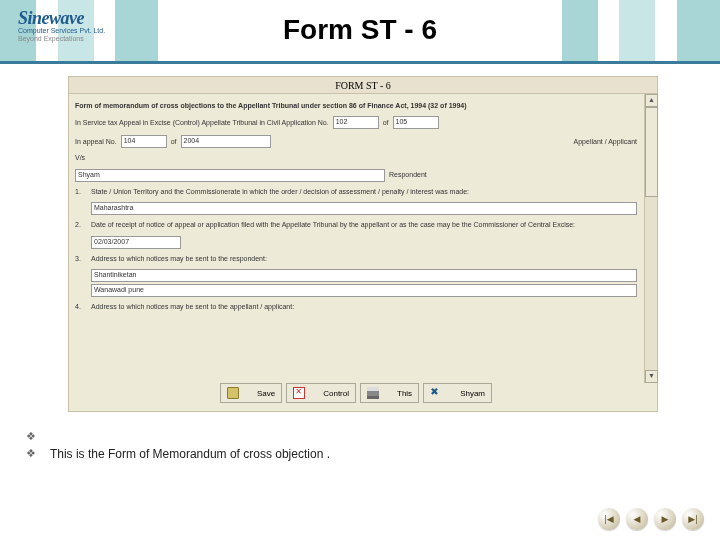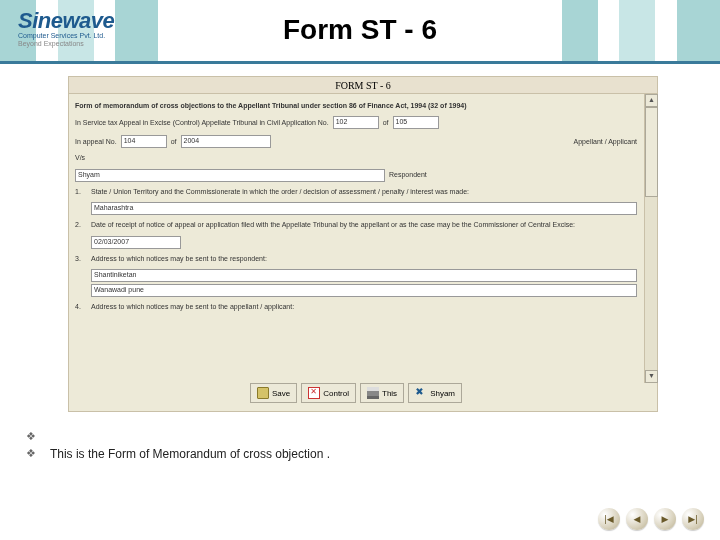--- a/index.html
+++ b/index.html
@@ -2,21 +2,21 @@
 <html><head>
 <meta charset="utf-8">
 <style>
   * { box-sizing: border-box; margin: 0; padding: 0; }
   body { width: 720px; height: 540px; font-family: Arial, sans-serif; background: #fff; position: relative; overflow: hidden; }
   
   .header-band { width: 100%; height: 62px; background: linear-gradient(to right, #a8d5d5 0%, #a8d5d5 5%, #fff 5%, #fff 8%, #c8e6e6 8%, #c8e6e6 13%, #fff 13%, #fff 16%, #a8d5d5 16%, #a8d5d5 22%, #fff 22%, #fff 78%, #a8d5d5 78%, #a8d5d5 83%, #fff 83%, #fff 86%, #c8e6e6 86%, #c8e6e6 91%, #fff 91%, #fff 94%, #a8d5d5 94%, #a8d5d5 100%); position: relative; border-bottom: 1px solid #3a7a9a; }
   .header-underline { position:absolute; bottom:-3px; left:0; right:0; height:2px; background:#3a7a9a; }
   
   .logo { position: absolute; left: 18px; top: 8px; }
-  .logo-brand { font-family: Liberation Sans, sans-serif; font-style: italic; font-weight: bold; font-size: 22px; color: #1e5a8e; letter-spacing: -0.5px; }
+  .logo-brand { font-family: Liberation Serif, serif; font-style: italic; font-weight: bold; font-size: 18px; color: #1e5a8e; letter-spacing: -0.5px; }
   .logo-sub1 { font-size: 7px; color: #1e5a8e; margin-top: -2px; }
   .logo-sub2 { font-size: 7px; color: #888; margin-top: 1px; }
   
   .slide-title { position: absolute; left: 0; right: 0; top: 14px; text-align: center; font-size: 28px; font-weight: bold; color: #000; }
   
   .form-wrap { position: absolute; left: 68px; top: 76px; width: 590px; }
   .form-titlebar { background: #e8e1cf; border: 1px solid #c9c0a8; height: 18px; font-size: 10px; text-align: center; line-height: 18px; font-family: "Times New Roman", serif; }
   .form-body { background: #edead8; border: 1px solid #c9c0a8; border-top: none; padding: 8px 6px 6px 6px; position: relative; height: 318px; }
   
   .frow { font-size: 7px; color: #333; margin-bottom: 6px; display: flex; align-items: center; gap: 4px; flex-wrap: nowrap; line-height: 1.2; }
@@ -30,21 +30,21 @@
   .scroll-btn { width: 13px; height: 13px; background: #ece9d8; border: 1px solid #aca899; font-size: 7px; text-align: center; line-height: 10px; color: #555; }
   .scroll-btn.top { position: absolute; top: 0; }
   .scroll-btn.bot { position: absolute; bottom: 0; }
   .scroll-thumb { position: absolute; top: 13px; width: 13px; height: 90px; background: #ece9d8; border: 1px solid #aca899; }
   
   .form-inner { margin-right: 14px; }
   .indent { padding-left: 16px; }
   .numlabel { display:inline-block; min-width: 12px; }
   
   .toolbar { position: absolute; bottom: 4px; left: 0; right: 14px; height: 24px; display: flex; justify-content: center; gap: 4px; }
-  .tbtn { background: #ece9d8; border: 1px solid #aca899; height: 20px; padding: 2px 6px; font-size: 8px; display: flex; align-items: center; gap: 3px; cursor: pointer; }
+  .tbtn { background: #ece9d8; border: 1px solid #aca899; height: 20px; padding: 2px 6px; font-size: 8px; display: flex; align-items: center; gap: 18px; cursor: pointer; }
   .tico { width: 12px; height: 12px; display: inline-block; }
   .ico-save { background: linear-gradient(#d4c268,#d4c268); border:1px solid #8a7a2a; border-radius:1px; }
   .ico-delete { background: #fff; border: 1px solid #c33; position: relative; }
   .ico-delete::after { content:"✕"; color:#c33; font-size:8px; position:absolute; left:1px; top:-1px; }
   .ico-print { background: #888; border-top: 4px solid #ddd; border-bottom: 3px solid #666; }
   .ico-close { position: relative; }
   .ico-close::after { content:"✖"; color:#1e5a8e; font-size:10px; position:absolute; left:0; top:-1px; }
   
   .bullets { position: absolute; left: 26px; top: 430px; font-size: 12px; color: #222; }
   .bullets .row { display: flex; gap: 14px; margin-bottom: 4px; }

